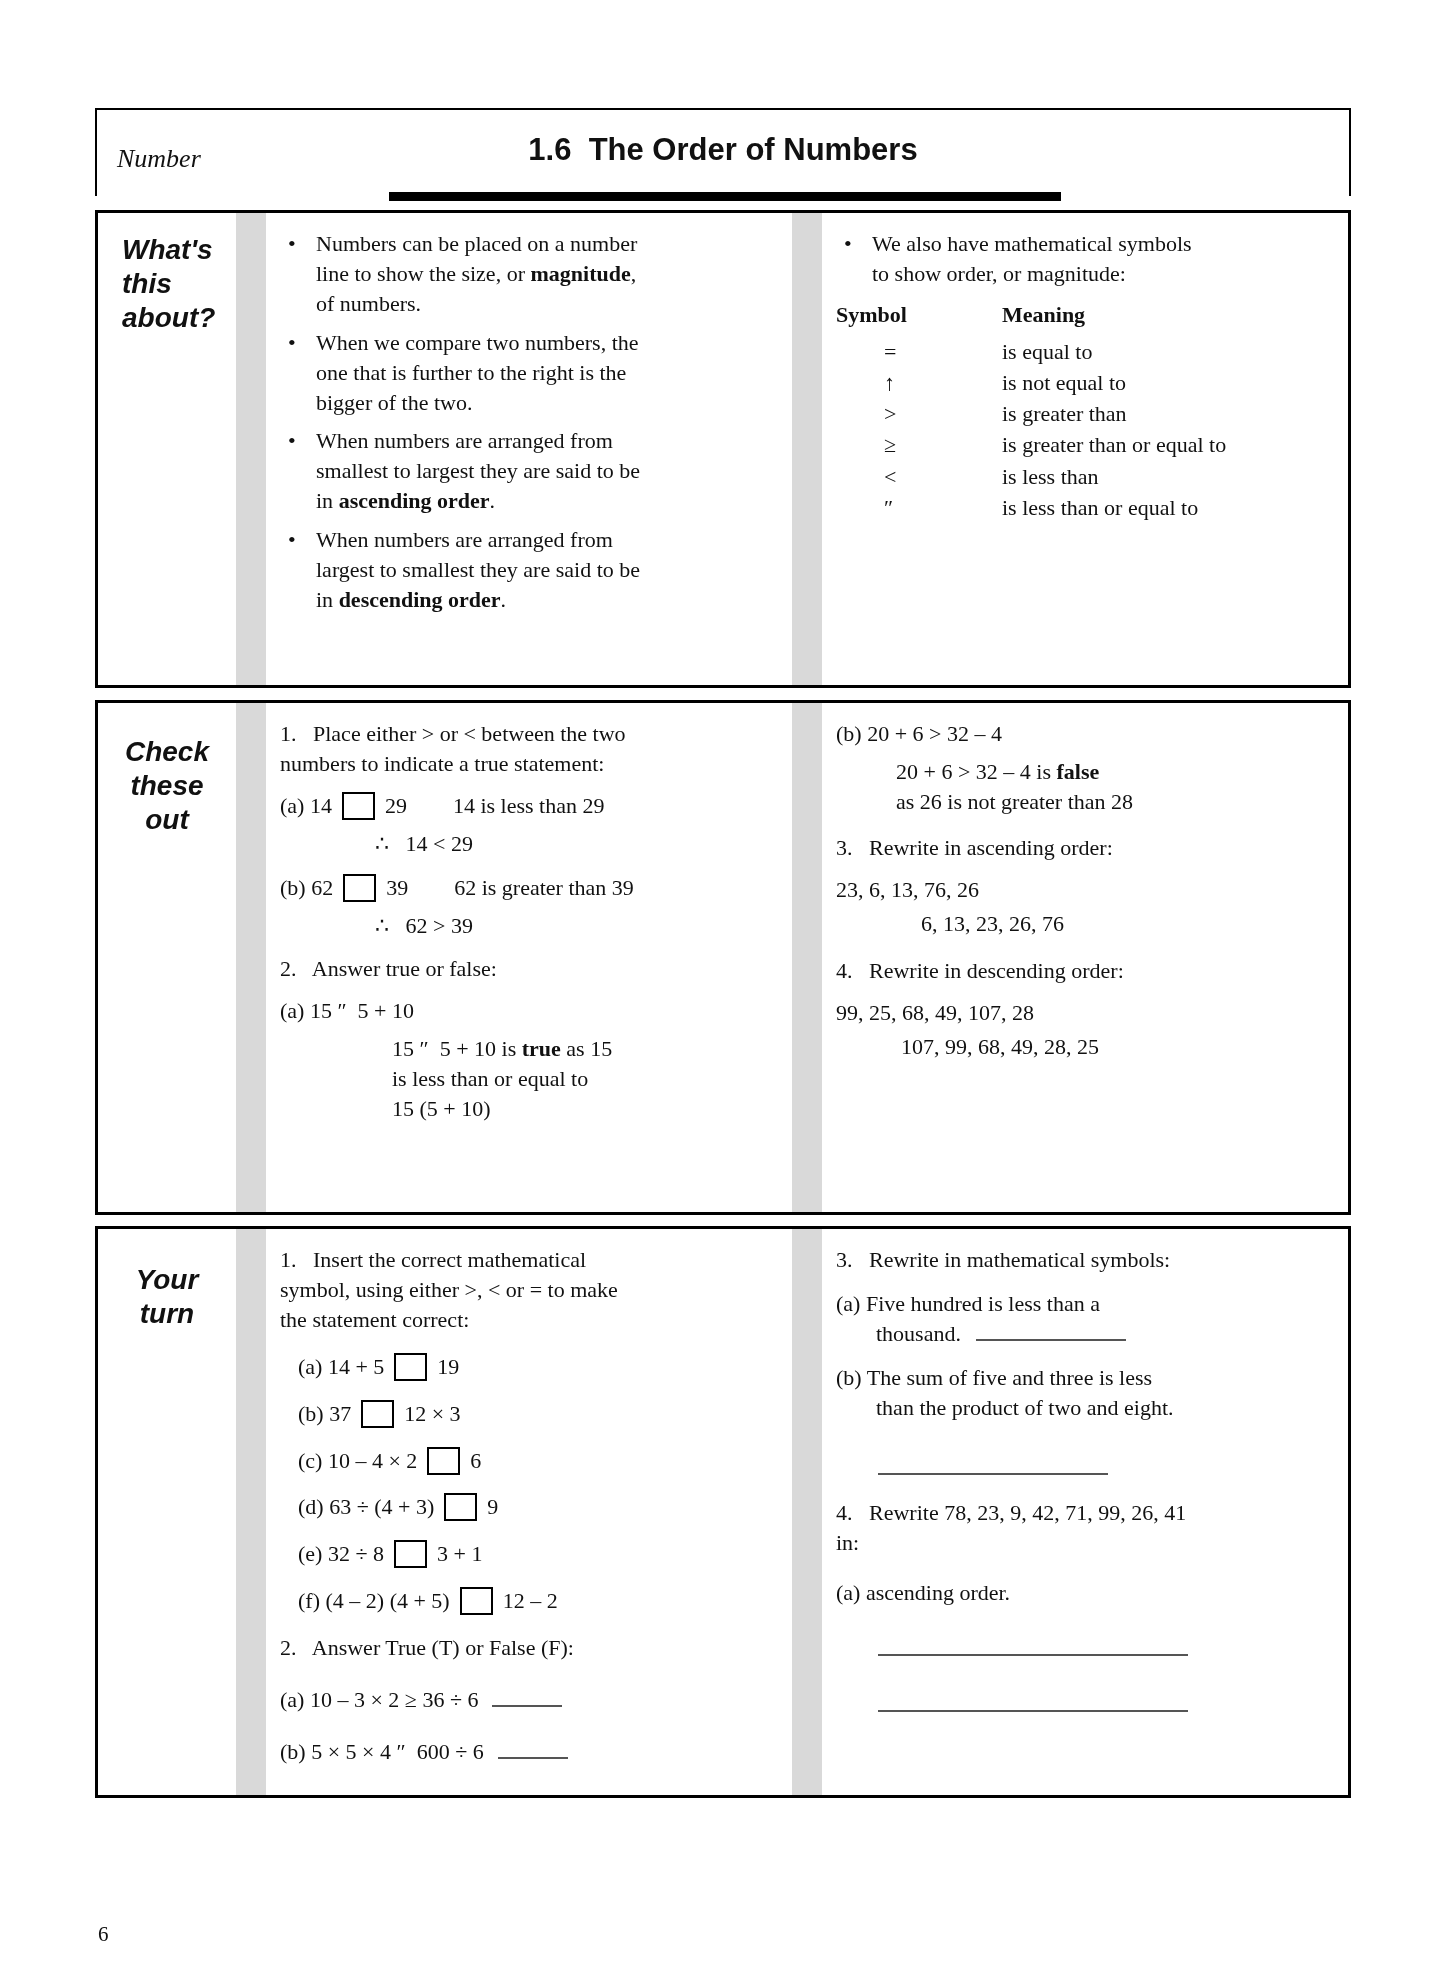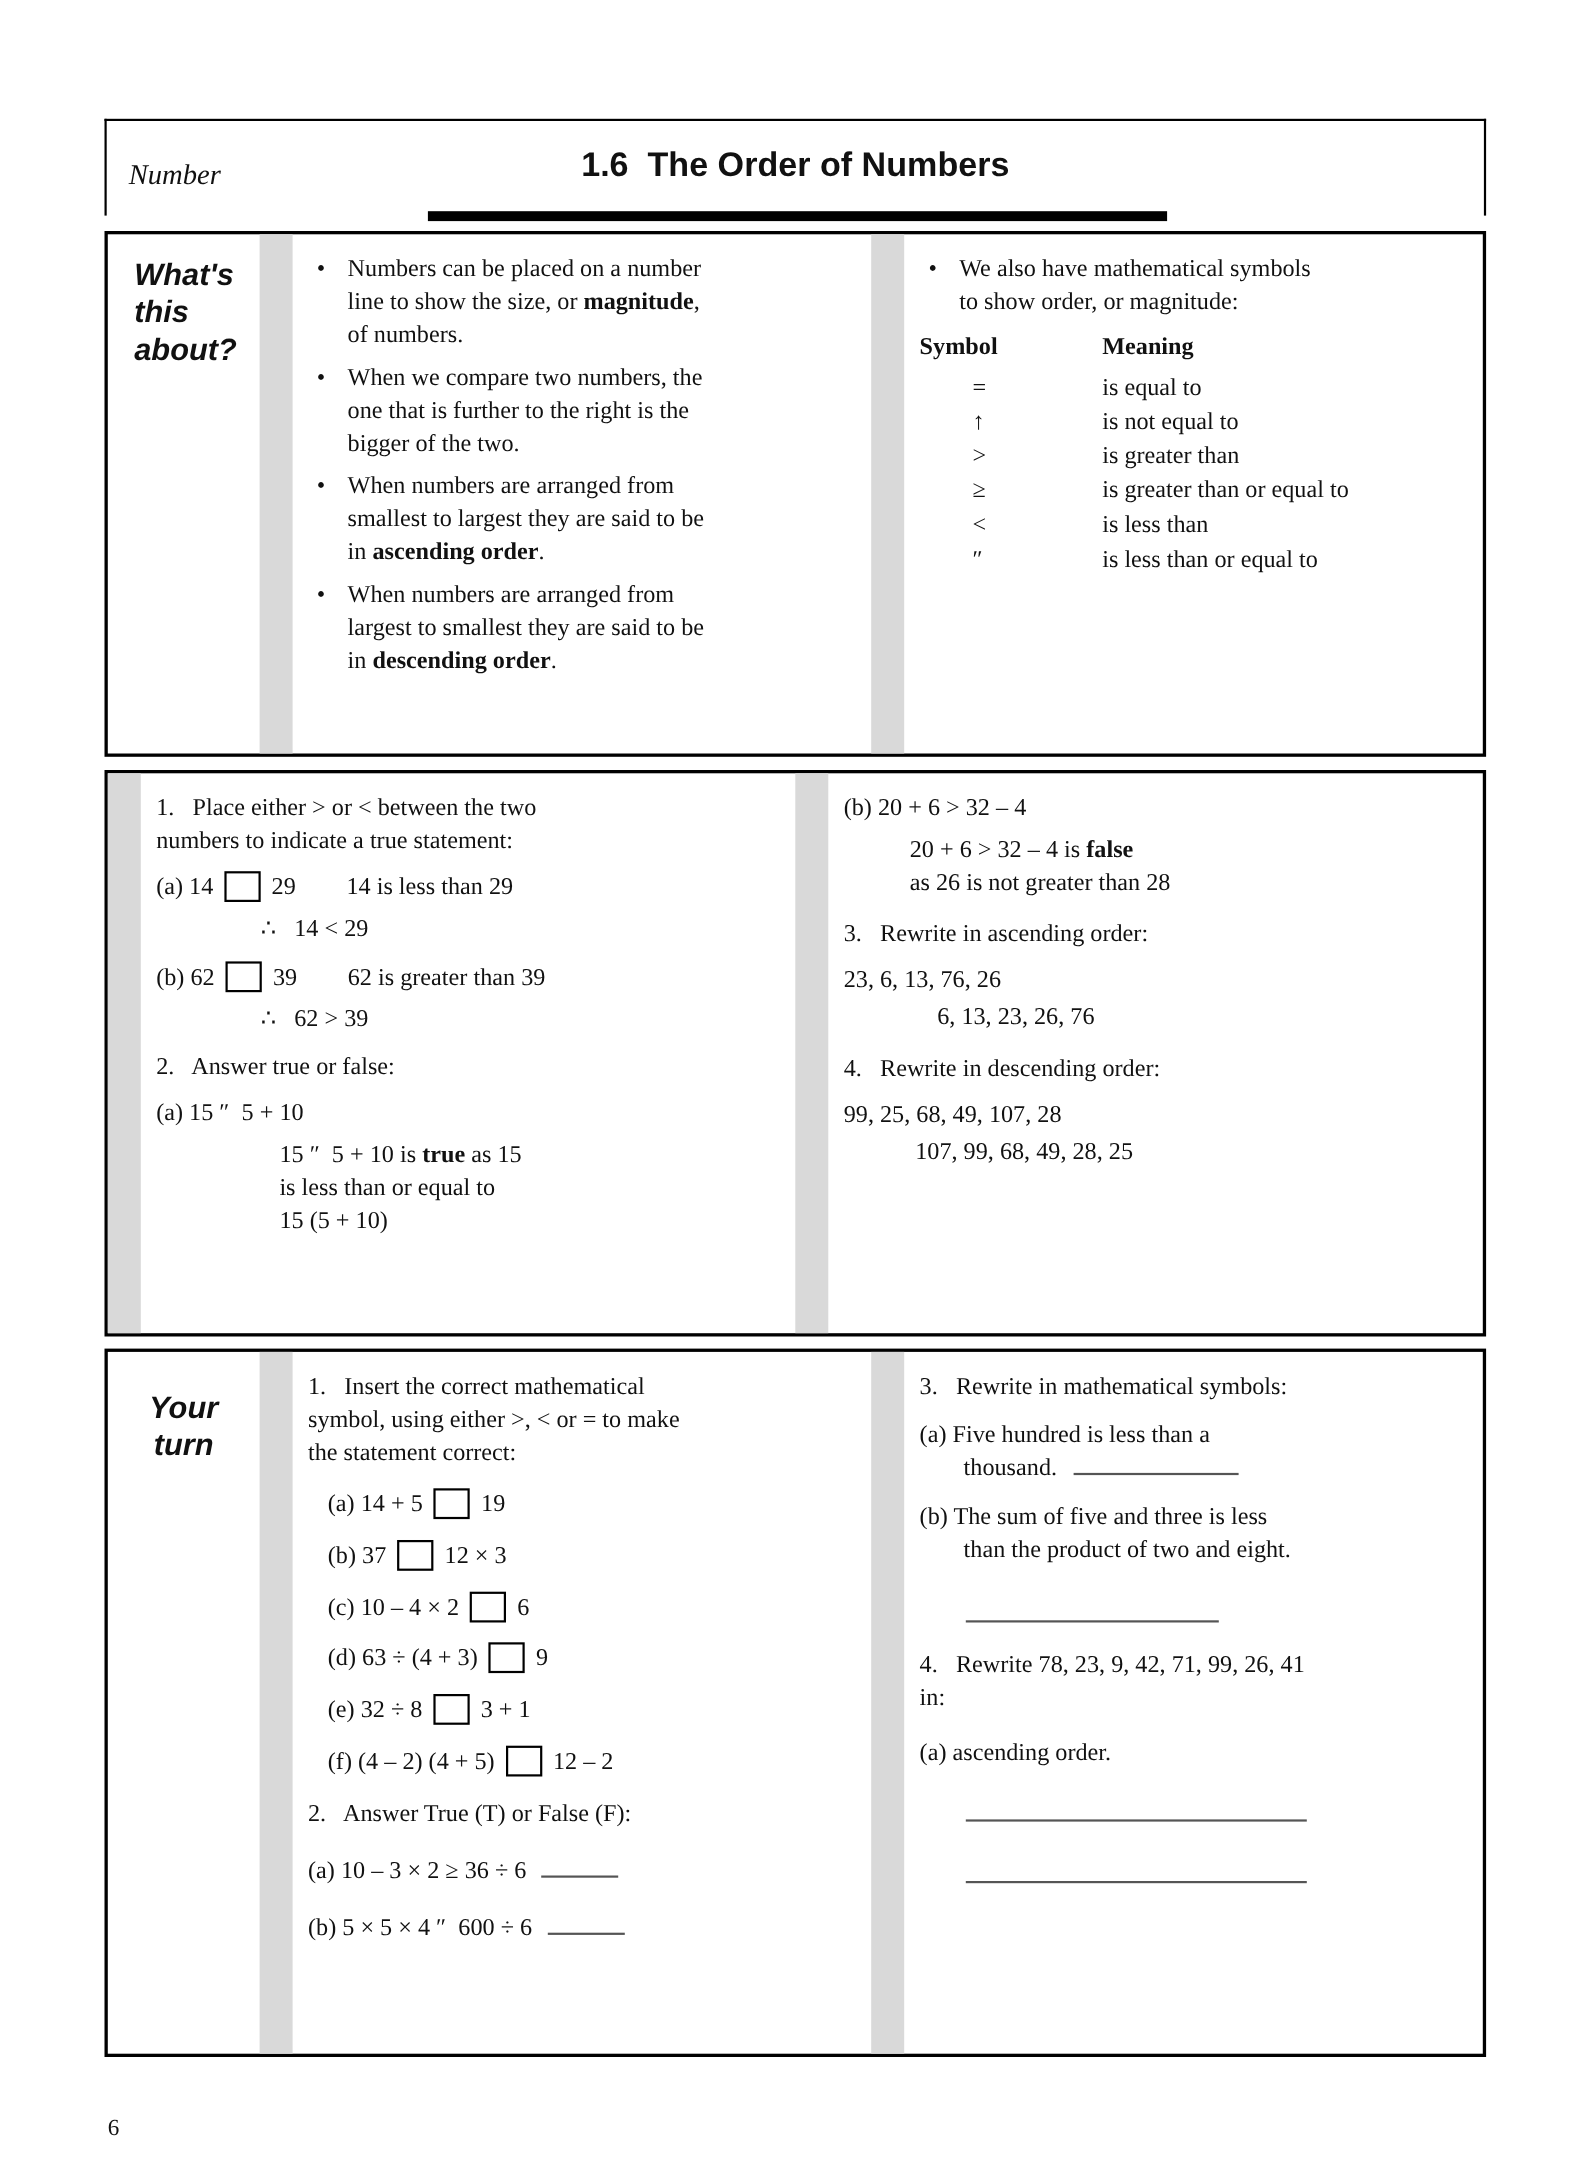--- a/index.html
+++ b/index.html
@@ -23,21 +23,21 @@
   }
   .title-rule { position:absolute; left:292px; bottom:-5px; width:672px; height:9px; background:#000; }
 
   
   .box {
     position:absolute; left:95px; width:1256px; border:3px solid #000;
     display:flex; align-items:stretch; background:#fff;
   }
   .s1 { top:210px;  height:478px; }
   .s2 { top:700px;  height:515px; }
-  .s3 { top:1226px; height:644px; }
+  .s3 { top:1226px; height:572px; }
 
   .label-col { flex:0 0 138px; padding-top:20px; }
   .s2 .label-col { padding-top:32px; }
   .s3 .label-col { padding-top:34px; }
   .label {
     font-family:"Liberation Sans", sans-serif; font-weight:700; font-style:italic;
     font-size:28px; line-height:1.22; white-space:pre-line;
   }
   .lab-left   { padding-left:24px; text-align:left; }
   .lab-center { text-align:center; }
@@ -146,20 +146,25 @@
         <div class="mean">is greater than or equal to</div>
         <div class="sym">&lt;</div>
         <div class="mean">is less than</div>
         <div class="sym">″</div>
         <div class="mean">is less than or equal to</div>
       </div>
     </div>
   </section>
 
   <section class="box s2">
+    <div class="label-col">
+      <div class="label lab-center">Check
+these
+out</div>
+    </div>
     <div class="stripe"></div>
 
     <div class="col">
       <p class="q prewrap">1.   Place either &gt; or &lt; between the two
 numbers to indicate a true statement:</p>
 
       <p class="eq prewrap"><span>(a) 14</span><span class="ans-box"></span><span>29</span><span class="note">14 is less than 29</span></p>
       <p class="concl prewrap">∴   14 &lt; 29</p>
 
       <p class="eq prewrap"><span>(b) 62</span><span class="ans-box"></span><span>39</span><span class="note">62 is greater than 39</span></p>

